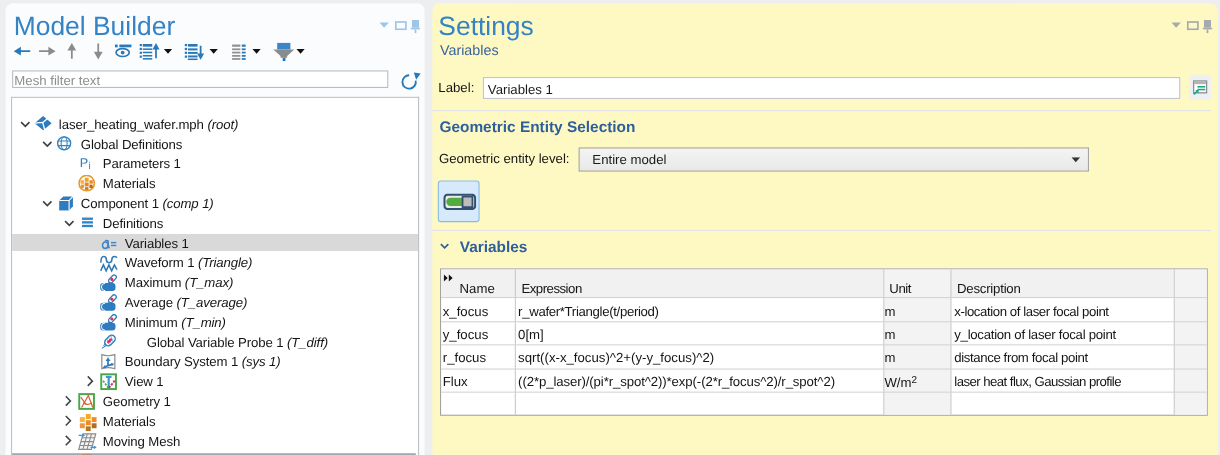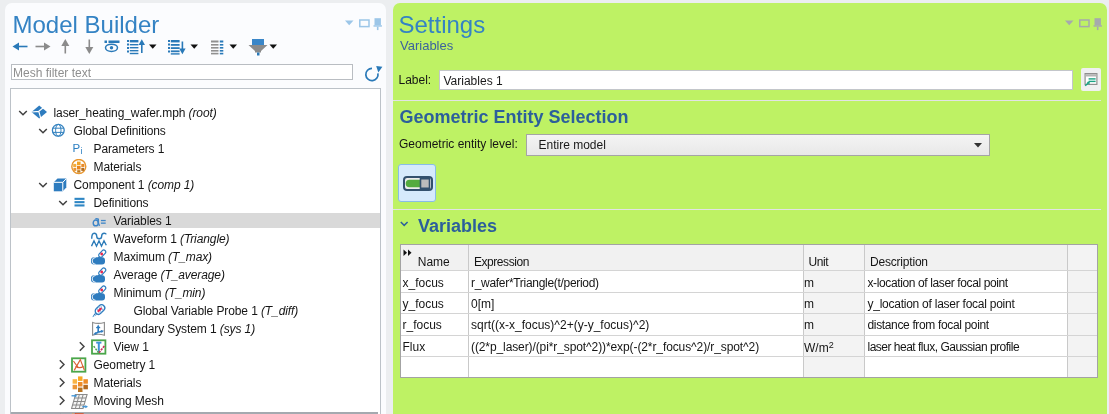--- a/index.html
+++ b/index.html
@@ -2,27 +2,27 @@
 <html><head>
 <meta charset="utf-8">
 <style>
 * { margin:0; padding:0; box-sizing:border-box; }
 html,body { width:1109px; height:414px; overflow:hidden; background:#eceef0;
   font-family:"Liberation Sans",sans-serif; }
 .abs { position:absolute; }
 #lpanel { position:absolute; left:5px; top:3px; width:381px; height:411px;
   background:#fbfcfe; border-radius:7px 7px 0 0; }
 #rpanel { position:absolute; left:392.5px; top:3px; width:714.5px; height:411px;
-  background:#bef264; border-radius:7px 7px 0 0; }
+  background:#fef9c3; border-radius:7px 7px 0 0; }
 .ptitle { position:absolute; font-size:24px; color:#3483c4; letter-spacing:0px; }
 .t12 { font-size:12px; color:#151515; white-space:pre; }
 .treerow { position:absolute; left:6px; width:368.5px; height:18px; }
 .trtext { position:absolute; top:2px; font-size:12px; color:#151515; white-space:pre; letter-spacing:-0.1px; }
 .sep { position:absolute; width:708px; height:1px; background:#e2e3e5; }
-.shead { position:absolute; font-size:18px; font-weight:bold; color:#2c5f9b; }
+.shead { position:absolute; font-size:14px; font-weight:bold; color:#2c5f9b; }
 .cell { position:absolute; font-size:12px; color:#151515; white-space:pre; }
 .vline { position:absolute; width:1px; background:#c9c9c9; }
 .hline { position:absolute; height:1px; background:#d4d4d4; }
 </style>
 </head>
 <body>
 <div id="lpanel">
   <div class="ptitle" style="left:7.5px; top:8px;">Model Builder</div>
 
   <svg class="abs" style="left:340px; top:14px;" width="44" height="14" viewBox="0 0 44 14">

